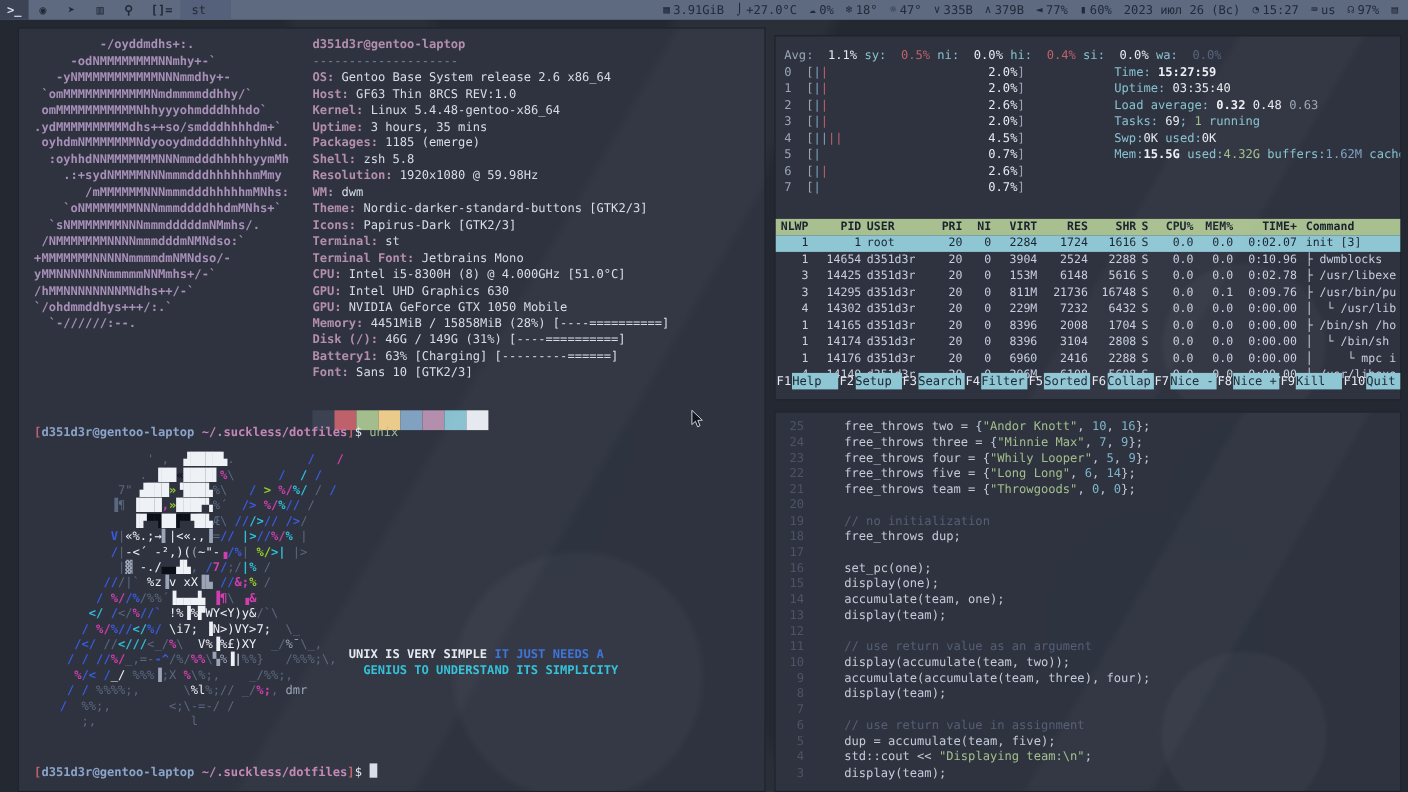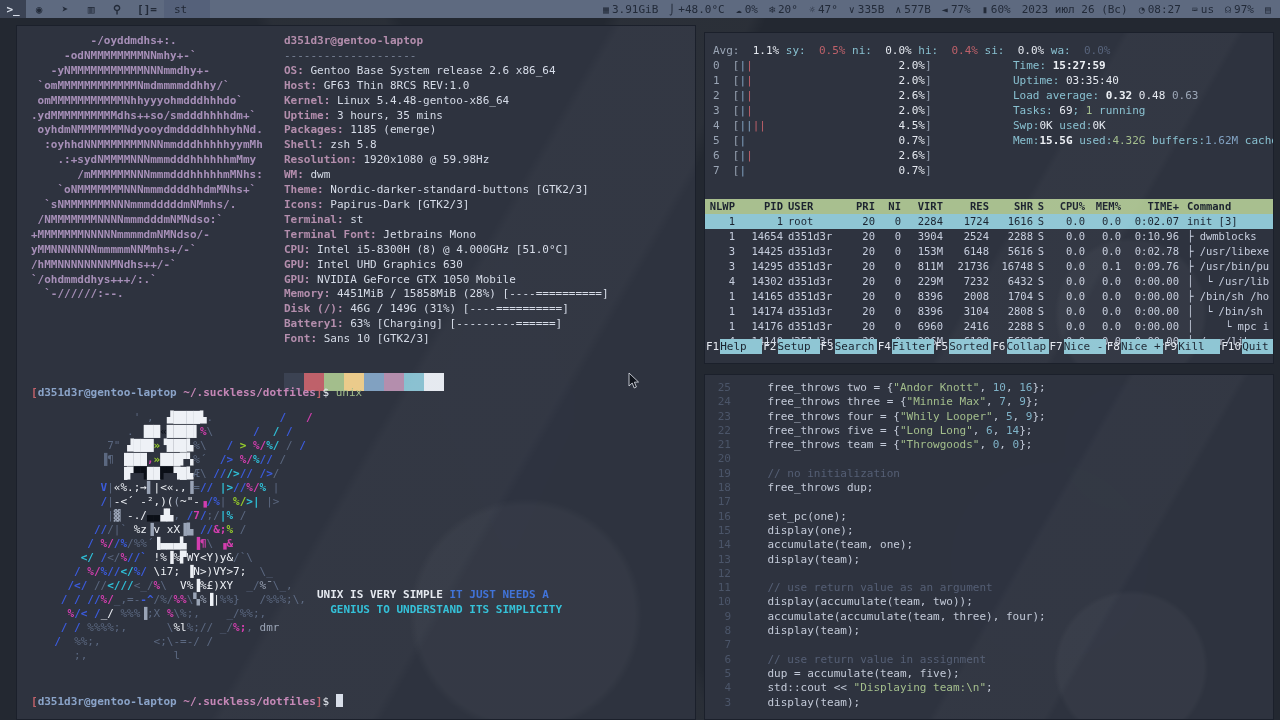--- a/index.html
+++ b/index.html
@@ -153,56 +153,56 @@
     </div>
   <div class="layout-symbol">[]=</div>
   <div class="win-title">st</div>
   <div class="statusbar" id="status">
       <span class="statusseg">
         <span class="glyph">▦</span>
         <span>3.91GiB</span>
       </span>
       <span class="statusseg">
         <span class="glyph">⌡</span>
-        <span>+48.0°C</span>
+        <span>+27.0°C</span>
       </span>
       <span class="statusseg">
         <span class="glyph">☁</span>
         <span>0%</span>
       </span>
       <span class="statusseg">
         <span class="glyph">❄</span>
-        <span>20°</span>
+        <span>18°</span>
       </span>
       <span class="statusseg">
         <span class="glyph">☼</span>
         <span>47°</span>
       </span>
       <span class="statusseg">
         <span class="glyph">∨</span>
         <span>335B</span>
       </span>
       <span class="statusseg">
         <span class="glyph">∧</span>
-        <span>577B</span>
+        <span>379B</span>
       </span>
       <span class="statusseg">
         <span class="glyph">◄</span>
         <span>77%</span>
       </span>
       <span class="statusseg">
         <span class="glyph">▮</span>
         <span>60%</span>
       </span>
       <span class="statusseg">
         <span>2023 июл 26 (Вс)</span>
       </span>
       <span class="statusseg">
         <span class="glyph">◔</span>
-        <span>08:27</span>
+        <span>15:27</span>
       </span>
       <span class="statusseg">
         <span class="glyph">⌨</span>
         <span>us</span>
       </span>
       <span class="statusseg">
         <span class="glyph">☊</span>
         <span>97%</span>
       </span>
       <span class="statusseg">

